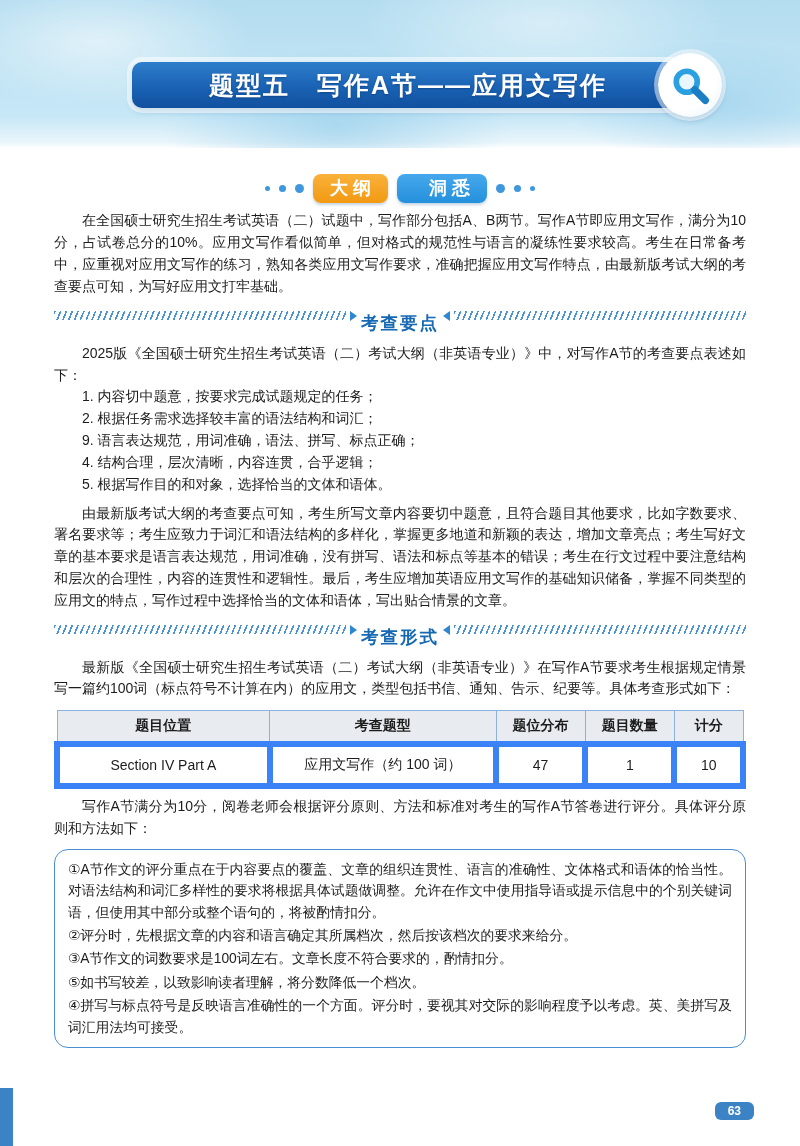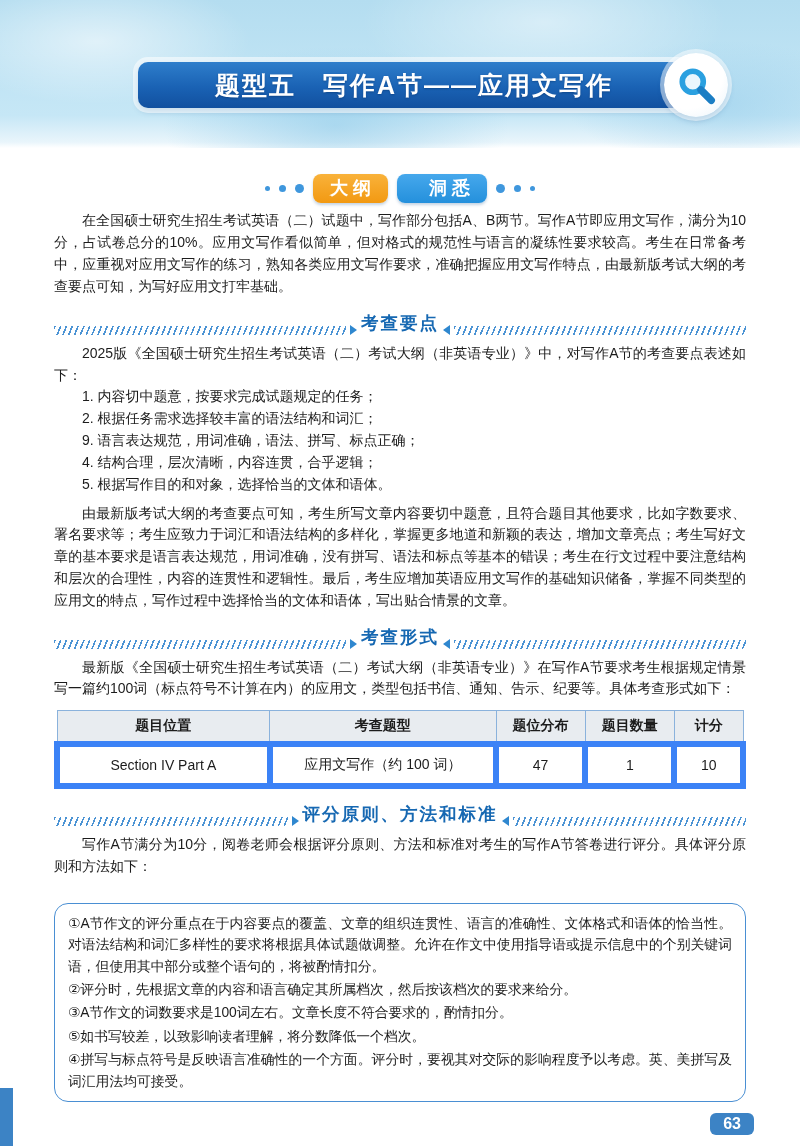--- a/index.html
+++ b/index.html
@@ -15,21 +15,21 @@
   .banner {
     height:148px; position:relative;
     background:
       radial-gradient(ellipse 220px 90px at 12% 28%, rgba(255,255,255,.55), transparent 70%),
       radial-gradient(ellipse 260px 100px at 68% 15%, rgba(255,255,255,.45), transparent 70%),
       radial-gradient(ellipse 240px 110px at 42% 85%, rgba(138,200,232,.55), transparent 72%),
       radial-gradient(ellipse 220px 90px at 90% 70%, rgba(150,205,235,.55), transparent 70%),
       linear-gradient(180deg,#b4ddf0 0%, #c6e7f6 78%, #e9f5fb 96%, #ffffff 100%);
   }
   .title-bar {
-    position:absolute; left:138px; top:62px;
+    position:absolute; left:132px; top:62px;
     width:552px; height:46px;
     background:linear-gradient(180deg,#2e7ecb 0%, #1a62b4 55%, #11509f 100%);
     border-radius:10px;
     box-shadow:0 0 0 5px rgba(255,255,255,.55), 0 3px 6px rgba(30,80,140,.35);
     display:flex; align-items:center; justify-content:center;
   }
   .title-text {
     color:#fff; font-weight:bold; font-size:25px; letter-spacing:2px;
     text-shadow:0 1px 2px rgba(0,40,90,.4);
     white-space:nowrap;
@@ -60,21 +60,21 @@
   .pill.orange { background:linear-gradient(180deg,#f9b23a,#f29912); }
   .pill.blue   { background:linear-gradient(180deg,#46a8ec,#2490dc);padding-left:32px; }
 
   .para {
     font-size:14px; line-height:1.56; text-align:justify; margin-top:7px;
   }
   .indent { text-indent:2em; }
   .kp-item { font-size:14px; line-height:1.56; text-align:justify; padding-left:2em; }
 
   .sec-header {
-    display:flex; align-items:flex-end; gap:4px; margin:13px 0 8px 0;
+    display:flex; align-items:flex-start; gap:4px; margin:13px 0 8px 0;
   }
   .hatch {
     flex:1; height:9px;
     background:repeating-linear-gradient(112deg,
       #4b93d4 0px, #4b93d4 1.6px, transparent 1.6px, transparent 5.4px);
   }
   .chev { width:0; height:0; border-top:5px solid transparent; border-bottom:5px solid transparent; }
   .chev.left  { border-left:7px solid #2f87cf; }
   .chev.right { border-right:7px solid #2f87cf; }
   .sec-title {
@@ -89,36 +89,36 @@
   .exam-table th {
     background:#e8ecf0; border:1px solid #8ab2dc;
     font-size:14px; font-weight:bold; padding:6px 4px; text-align:center;font-family:Liberation Mono, monospace;
   }
   .exam-table td {
     border:6px solid #3b82f6; font-size:14px; padding:9px 4px; text-align:center;
   }
 
   
   .score-box {
-    margin-top:25px; border:1.5px solid #4a8fd3; border-radius:14px;
+    margin-top:9px; border:1.5px solid #4a8fd3; border-radius:14px;
     padding:9px 13px;
   }
   .rule {
     font-size:13.8px; line-height:1.55; text-align:justify;
   }
   .rule + .rule { margin-top:2px; }
 
   
   .left-accent-bar {
     position:absolute; left:0; bottom:0; width:13px; height:58px;
     background:#3c83c5;
   }
   .page-badge {
-    position:absolute; right:46px; bottom:11px;
-    background:#3c83c5; color:#fff; font-size:16px; font-weight:bold;
+    position:absolute; right:46px; bottom:26px;
+    background:#3c83c5; color:#fff; font-size:12px; font-weight:bold;
     padding:2px 13px; border-radius:6px;
   }
 </style>
 </head>
 <body>
 
 <div class="page">
 
   <div class="banner">
     <div class="title-bar">
@@ -189,27 +189,20 @@
         <tr>
           <td>Section IV Part A</td>
           <td>应用文写作（约 100 词）</td>
           <td>47</td>
           <td>1</td>
           <td>10</td>
         </tr>
       </tbody>
     </table>
 
-    <div class="sec-header">
-      <span class="hatch"></span>
-      <span class="chev left"></span>
-      <span class="sec-title">评分原则、方法和标准</span>
-      <span class="chev right"></span>
-      <span class="hatch"></span>
-    </div>
 
     <p class="para indent">写作A节满分为10分，阅卷老师会根据评分原则、方法和标准对考生的写作A节答卷进行评分。具体评分原则和方法如下：</p>
 
     <div class="score-box">
       <p class="rule">①A节作文的评分重点在于内容要点的覆盖、文章的组织连贯性、语言的准确性、文体格式和语体的恰当性。对语法结构和词汇多样性的要求将根据具体试题做调整。允许在作文中使用指导语或提示信息中的个别关键词语，但使用其中部分或整个语句的，将被酌情扣分。</p>
       <p class="rule">②评分时，先根据文章的内容和语言确定其所属档次，然后按该档次的要求来给分。</p>
       <p class="rule">③A节作文的词数要求是100词左右。文章长度不符合要求的，酌情扣分。</p>
       <p class="rule">⑤如书写较差，以致影响读者理解，将分数降低一个档次。</p>
       <p class="rule">④拼写与标点符号是反映语言准确性的一个方面。评分时，要视其对交际的影响程度予以考虑。英、美拼写及词汇用法均可接受。</p>
     </div>

